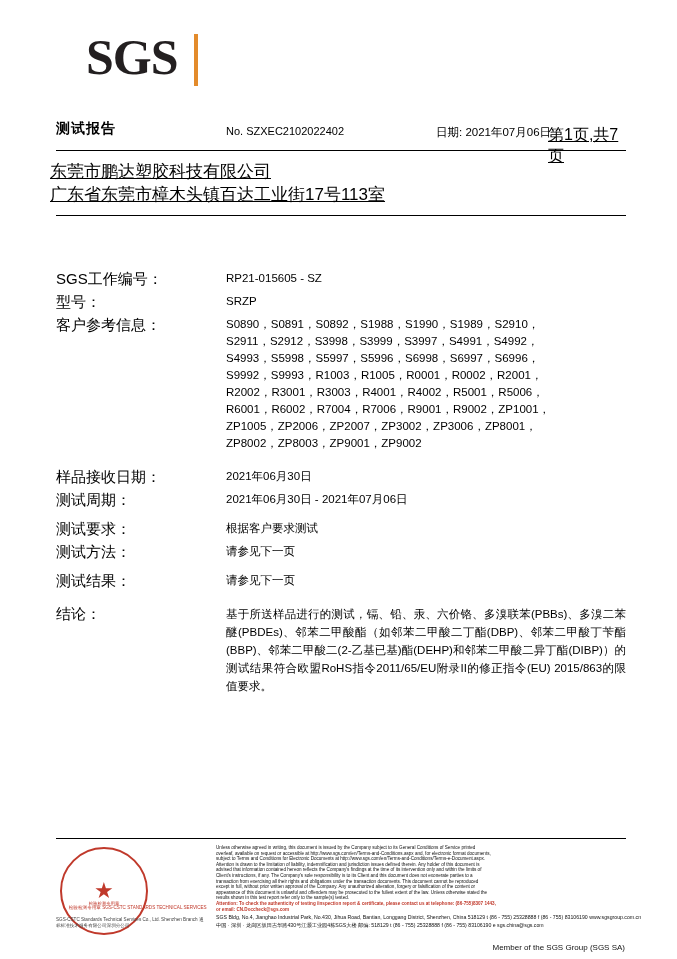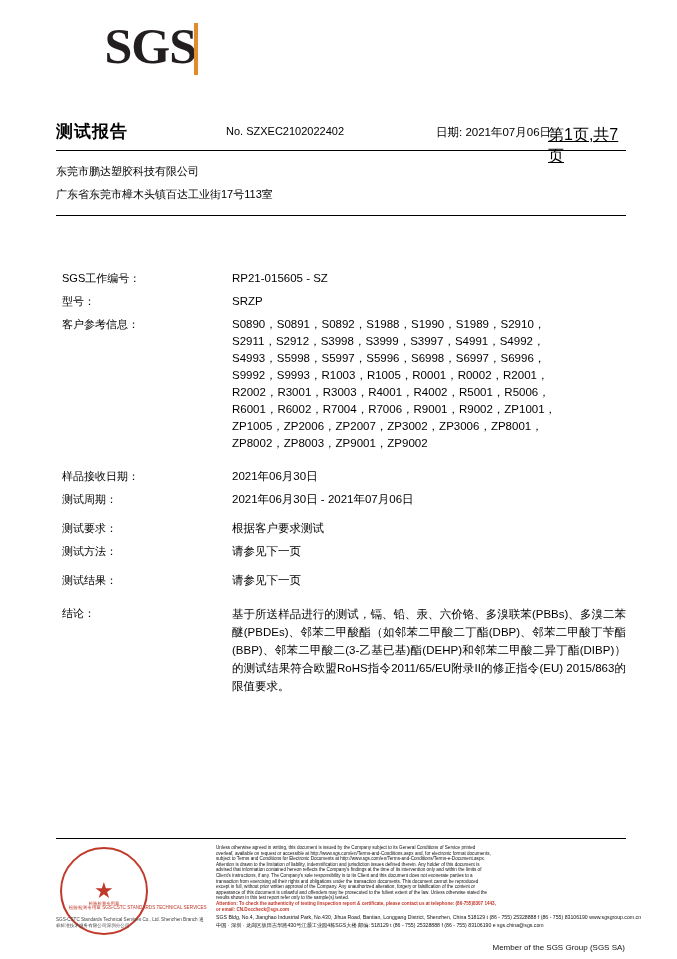--- a/index.html
+++ b/index.html
@@ -19,24 +19,23 @@
     position: relative;
     width: 677px;
     height: 959px;
     box-sizing: border-box;
   }
 
   
   .logo-block {
     position: absolute;
     left: 86px;
-    top: 21px;
+    top: 32px;
     width: 110px;
     height: 56px;
-    text-align: right;
   }
   .logo-text {
     font-family: "Liberation Serif", serif;
     font-weight: bold;
     font-size: 50px;
     letter-spacing: -1px;
     color: #231f20;
     line-height: 50px;
   }
   .logo-bar {
@@ -53,21 +52,21 @@
     position: absolute;
     left: 56px;
     top: 120px;
     width: 570px;
     height: 24px;
   }
   .doc-title {
     position: absolute;
     left: 0;
     top: 0;
-    font-size: 17px;
+    font-size: 14px;
     font-weight: bold;
     letter-spacing: 1px;
   }
   .doc-no {
     position: absolute;
     left: 170px;
     top: 5px;
     font-size: 11px;
   }
   .doc-date {
@@ -89,23 +88,24 @@
     left: 56px;
     width: 570px;
     height: 1px;
     background: #000;
   }
   #rule-top { top: 150px; }
 
   
   .company {
     position: absolute;
-    left: 56px;
-    font-size: 11px;
+    left: 50px;
+    font-size: 17px;
     line-height: 17px;
+    text-decoration: underline;
   }
   #company-name { top: 163px; }
   #company-addr { top: 186px; }
 
   #rule-mid { top: 215px; }
 
   
   .intro {
     position: absolute;
     left: 56px;
@@ -121,23 +121,22 @@
     width: 570px;
   }
   .frow {
     display: flex;
     align-items: flex-start;
     margin-bottom: 6px;
   }
   .flabel {
     width: 170px;
     flex: 0 0 170px;
-    font-size: 11px;
+    font-size: 15px;
     line-height: 17px;
-    margin-left: 6px;
   }
   .fvalue {
     flex: 1 1 auto;
     font-size: 11.5px;
     line-height: 17px;
   }
   .fvalue .cont-line {
     display: block;
     white-space: nowrap;
   }
@@ -331,21 +330,21 @@
 
     <div class="frow">
       <div class="flabel">测试结果：</div>
       <div class="fvalue">请参见下一页</div>
     </div>
 
     <div class="gap-md"></div>
 
     <div class="frow">
       <div class="flabel">结论：</div>
-      <div class="fvalue concl-text">基于所送样品进行的测试，镉、铅、汞、六价铬、多溴联苯(PBBs)、多溴二苯醚(PBDEs)、邻苯二甲酸酯（如邻苯二甲酸二丁酯(DBP)、邻苯二甲酸丁苄酯(BBP)、邻苯二甲酸二(3-乙基已基)酯(DEHP)和邻苯二甲酸二异丁酯(DIBP)）的测试结果符合欧盟RoHS指令2011/65/EU附录II的修正指令(EU) 2015/863的限值要求。</div>
+      <div class="fvalue concl-text">基于所送样品进行的测试，镉、铅、汞、六价铬、多溴联苯(PBBs)、多溴二苯醚(PBDEs)、邻苯二甲酸酯（如邻苯二甲酸二丁酯(DBP)、邻苯二甲酸丁苄酯(BBP)、邻苯二甲酸二(2-乙基已基)酯(DEHP)和邻苯二甲酸二异丁酯(DIBP)）的测试结果符合欧盟RoHS指令2011/65/EU附录II的修正指令(EU) 2015/863的限值要求。</div>
     </div>
 
   </div>
 
   <div class="rule" id="rule-footer"></div>
 
   <div class="footer">
 
     <div class="stamp">
       <div class="stamp-circle"></div>

